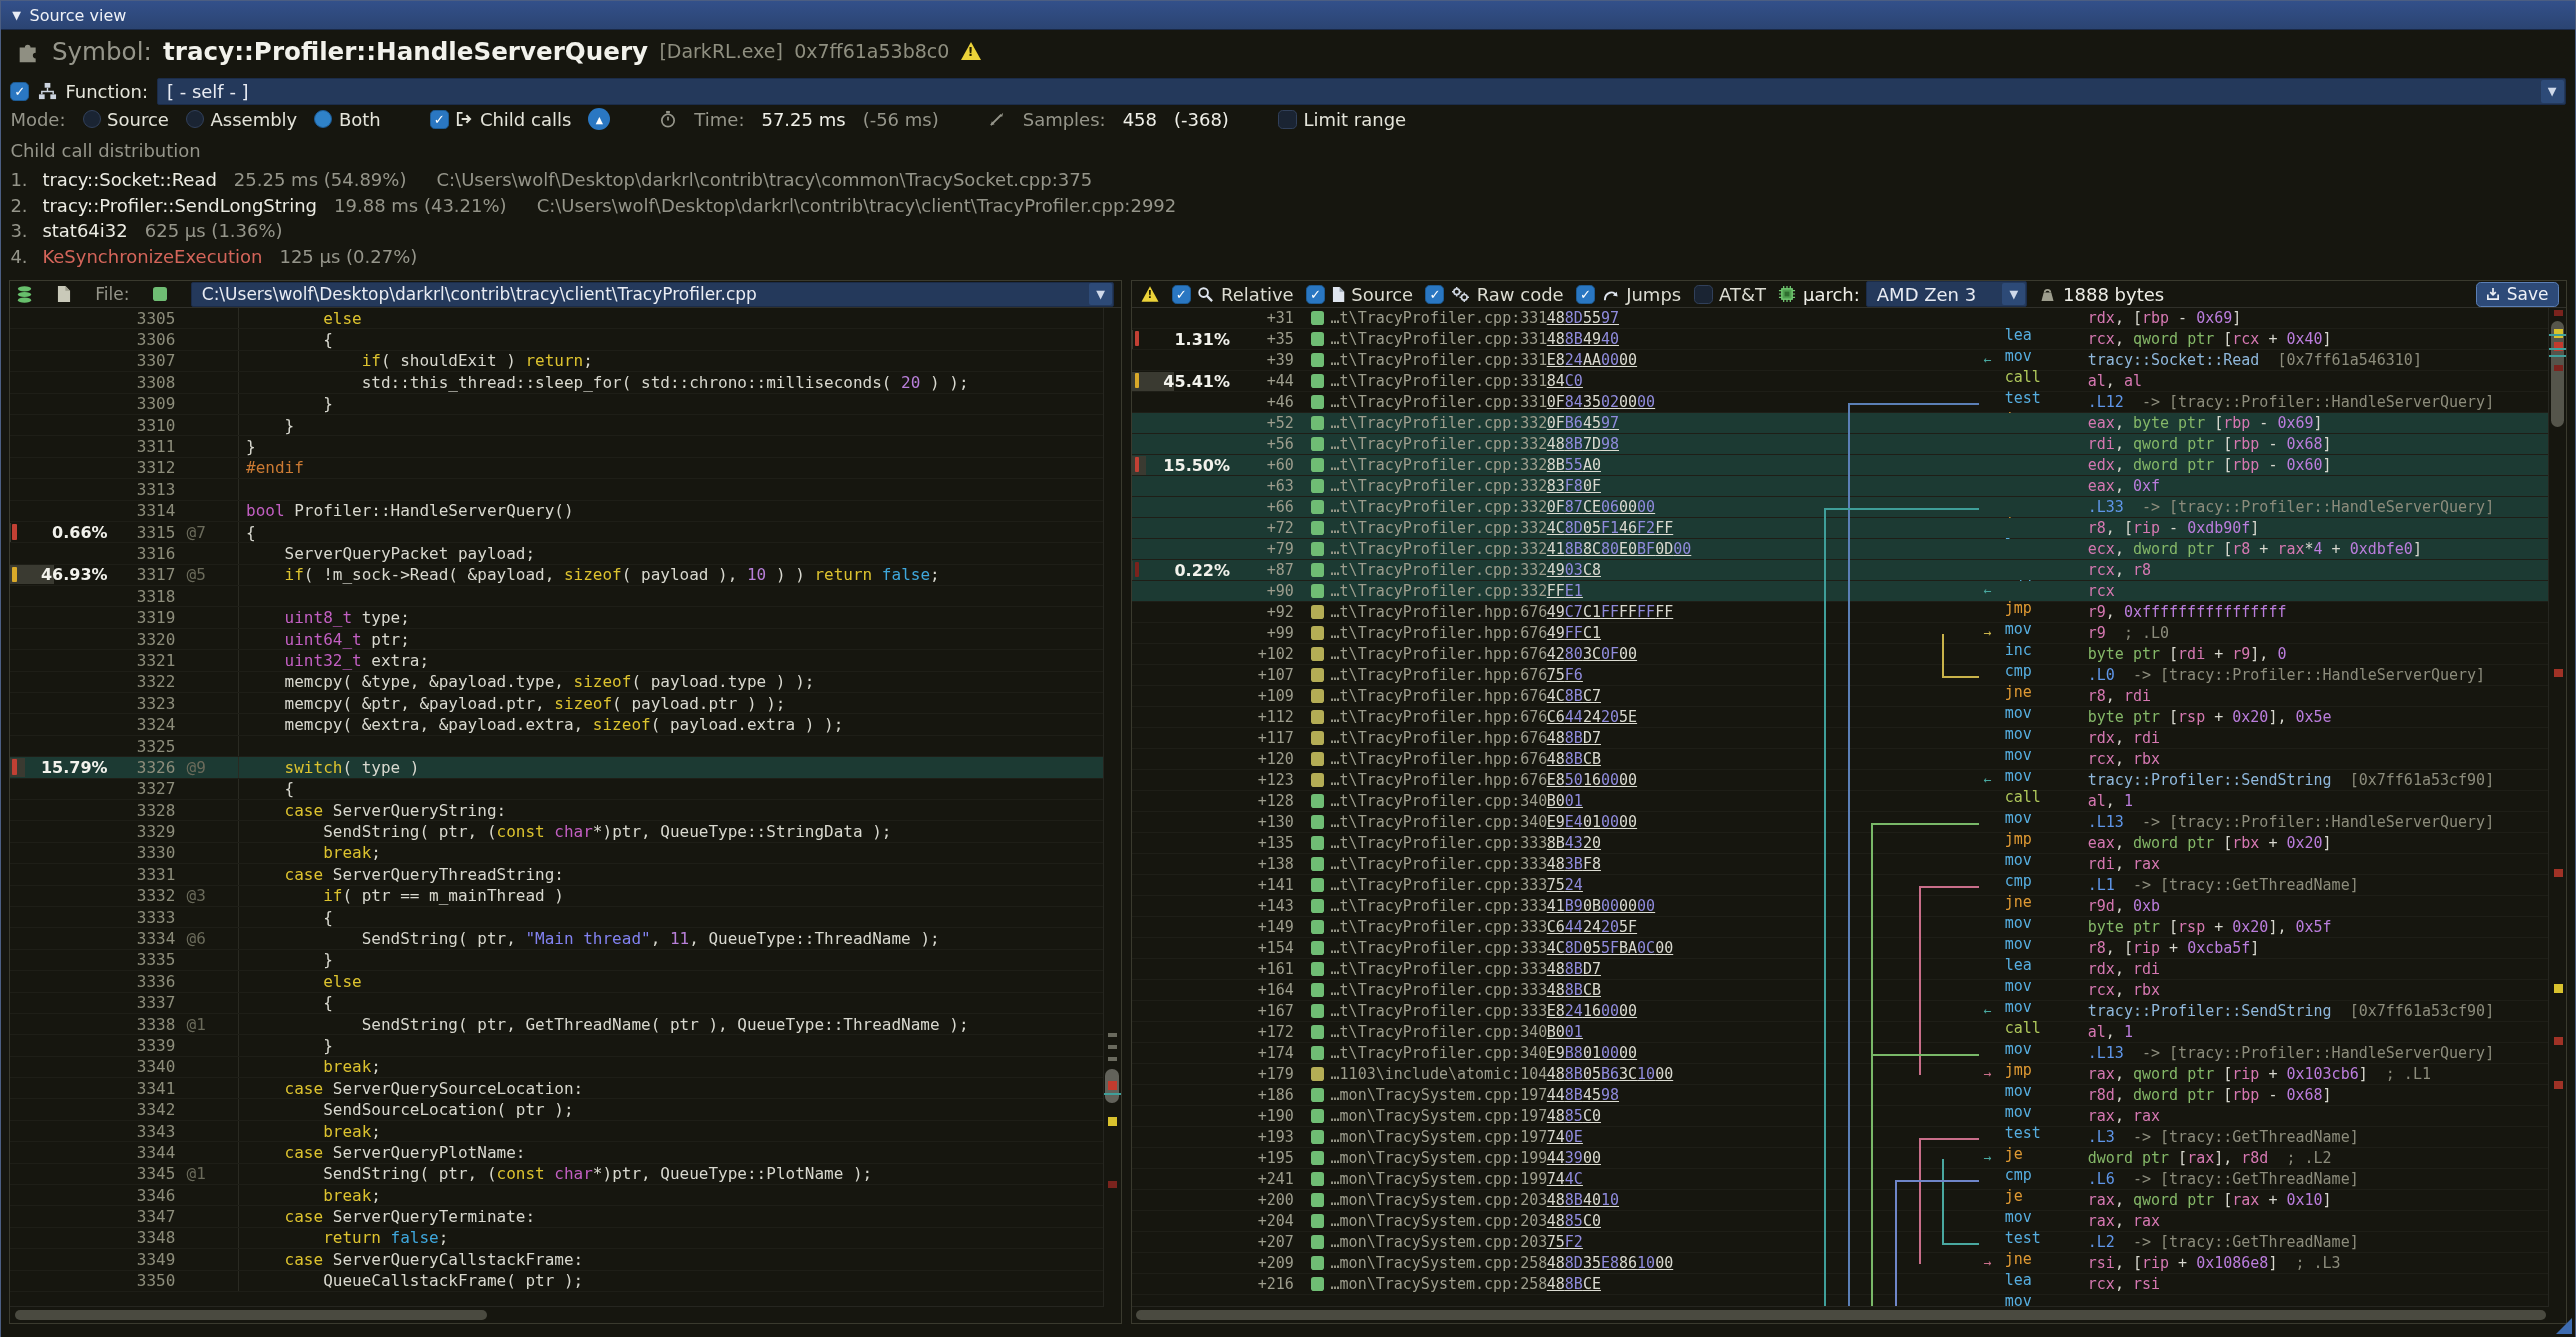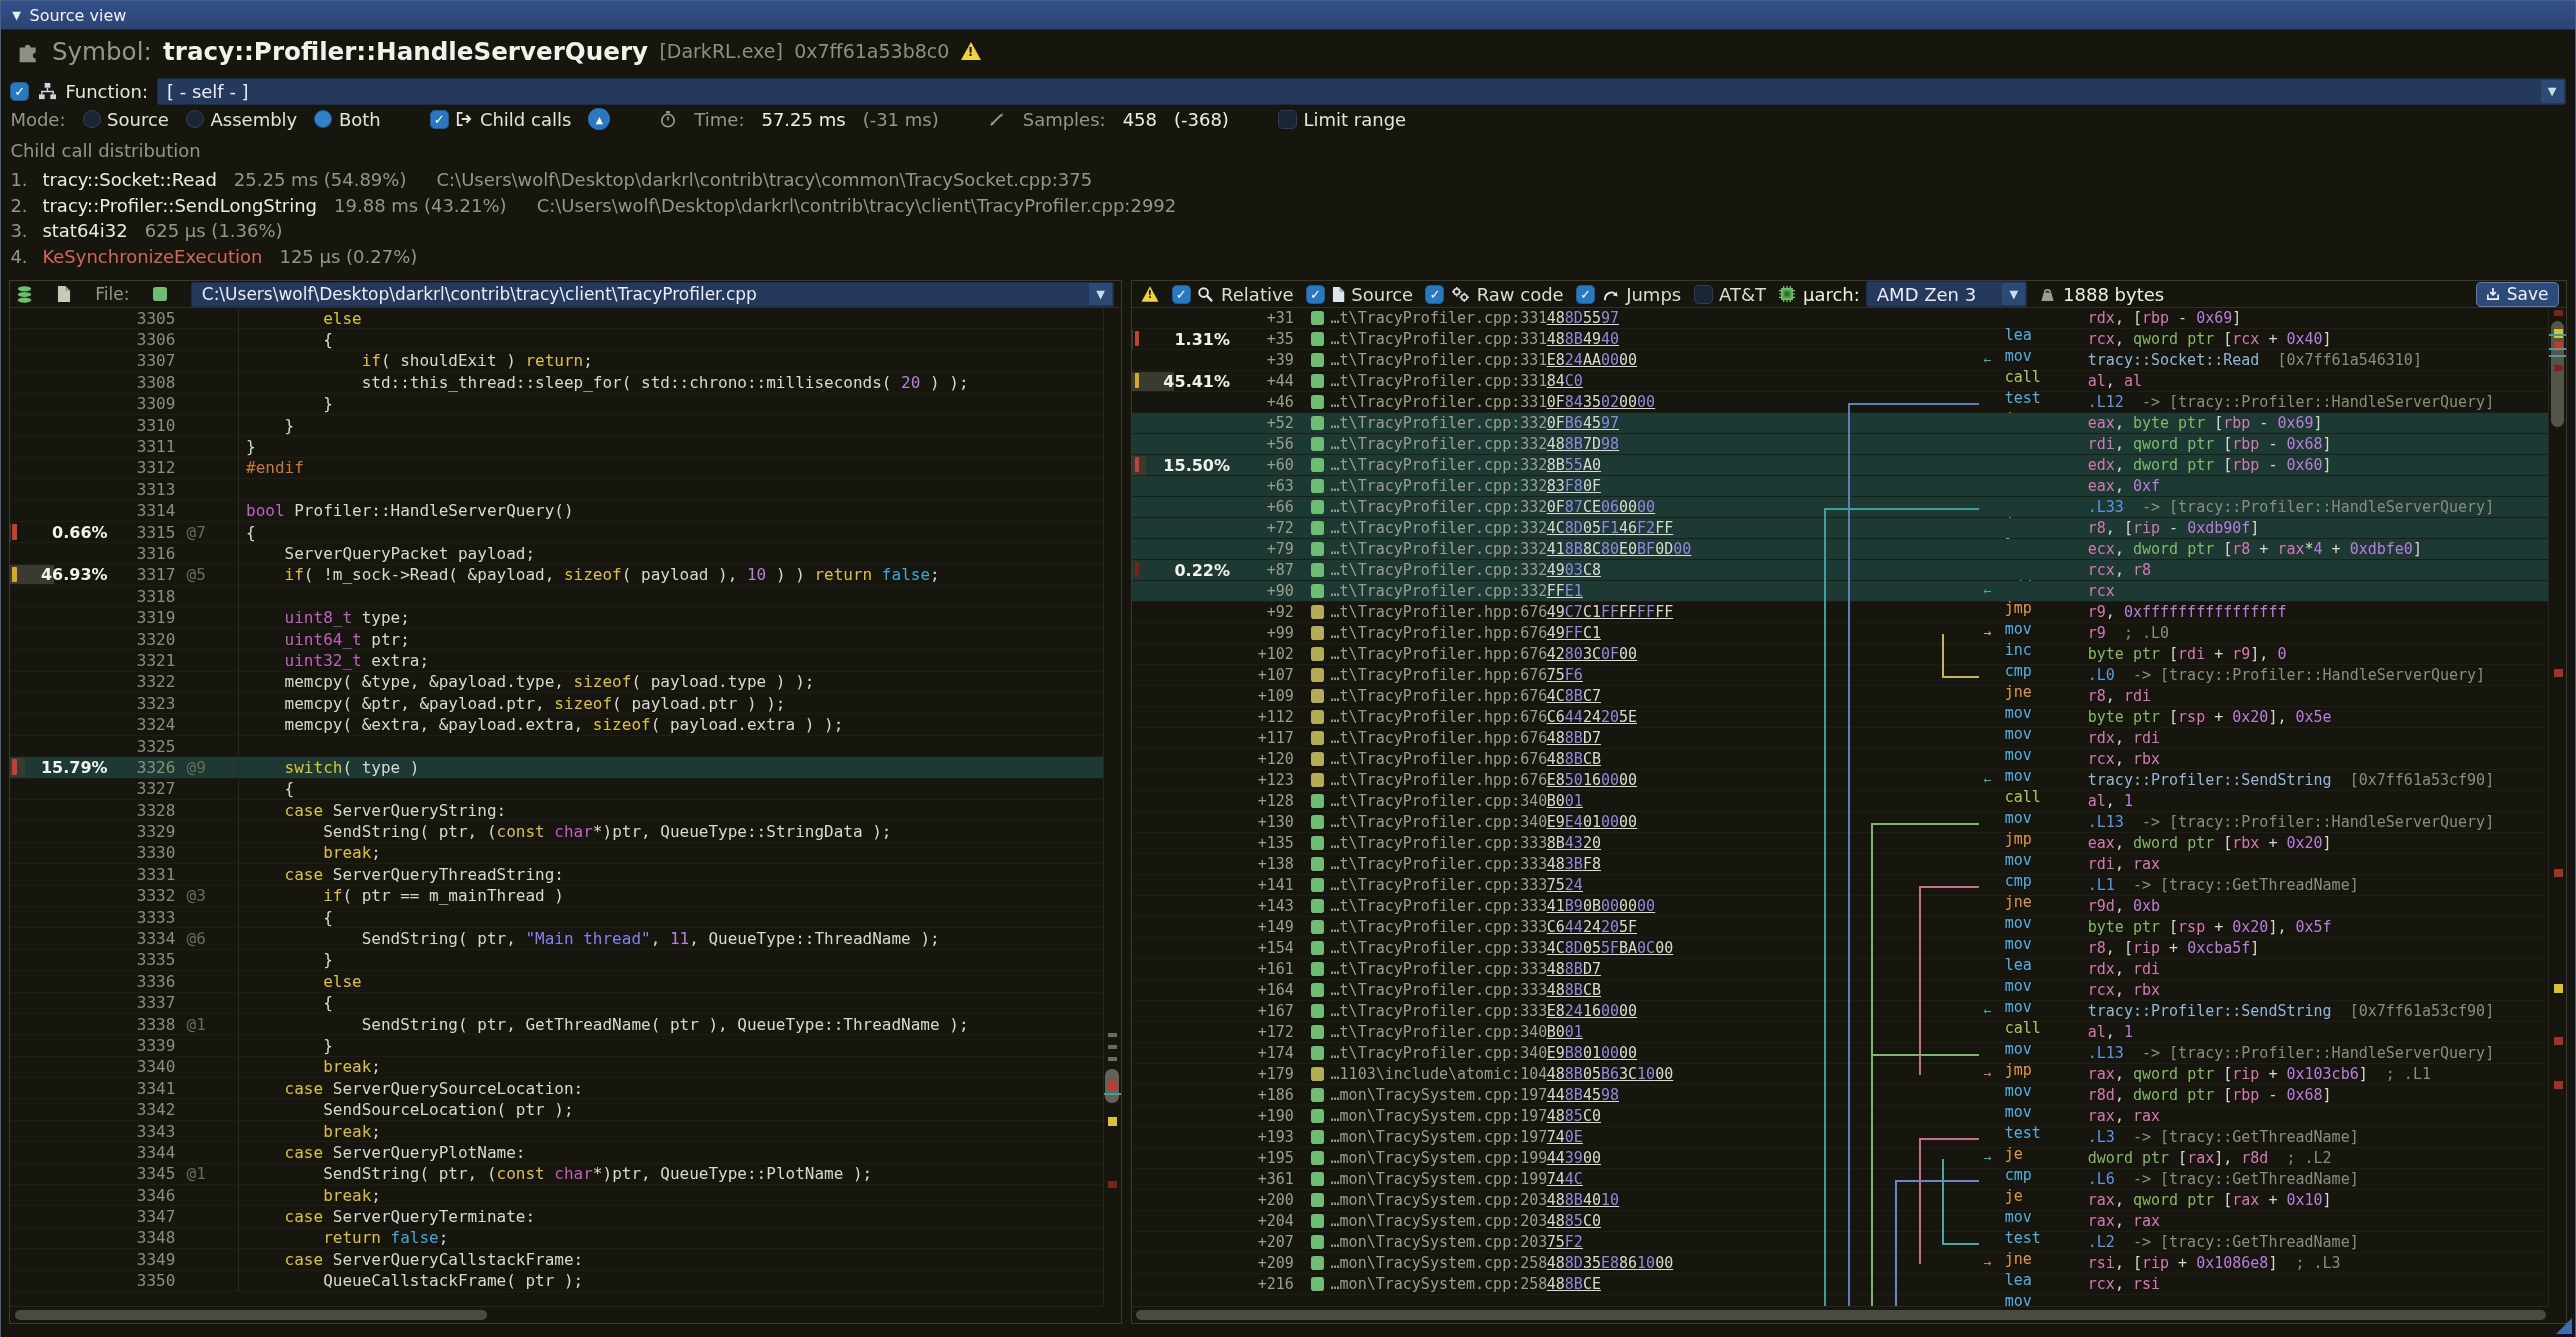--- a/index.html
+++ b/index.html
@@ -157,21 +157,21 @@
       <span class="gap26"></span>
       <span class="icn">
         <svg width="18" height="18" viewBox="0 0 19 19">
             <circle cx="9.5" cy="11" r="6.5" stroke="#95958a" stroke-width="1.8" fill="none"></circle>
             <rect x="7.5" y="1" width="4" height="2.6" fill="#95958a"></rect>
             <path d="M9.5 11V7" stroke="#95958a" stroke-width="1.8"></path>
           </svg>
       </span>
       <span class="graylbl">Time:</span>
       <span class="whitetxt">57.25 ms</span>
-      <span class="graylbl">(-31 ms)</span>
+      <span class="graylbl">(-56 ms)</span>
       <span class="gap26"></span>
       <span class="icn">
         <svg width="18" height="18" viewBox="0 0 19 19">
             <path d="M3 16L14 5" stroke="#95958a" stroke-width="2"></path>
             <path d="M14 5l2-2-1 4-3-1z" fill="#95958a"></path>
             <path d="M3 16l1-4 3 3z" fill="#95958a"></path>
           </svg>
       </span>
       <span class="graylbl">Samples:</span>
       <span class="whitetxt">458</span>
@@ -1246,21 +1246,21 @@
     <span class="abytes"><span style="color:#d9d9cf">44</span><span style="color:#8f8bdc">39</span><span style="color:#d9d9cf">00</span></span>
     <span class="ajmp">
             <span class="jar" style="right:13.2px;top:2.8px;color:#49a8a0">→</span>
           </span>
     <span class="amn mi">cmp</span>
     <span class="aops"><span class="sz">dword</span> <span class="sz">ptr</span> [<span class="rg">rax</span>], <span class="rg">r8d</span>  <span class="gy">; .L2</span></span>
   </div>
         <div class="arow">
 
     <span class="apct" style=""></span>
-    <span class="aoff">+361</span>
+    <span class="aoff">+241</span>
     <span class="aloc">
       <span class="lic" style="background:#6fbd74"></span>
             <span>…mon\TracySystem.cpp:199</span>
     </span>
     <span class="abytes"><span style="color:#d9d9cf">74</span><span style="color:#8f8bdc">4C</span></span>
     <span class="ajmp"></span>
     <span class="amn mj">je</span>
     <span class="aops"><span class="lb">.L6</span><span class="gy">  -&gt; [tracy::GetThreadName]</span></span>
   </div>
         <div class="arow">

